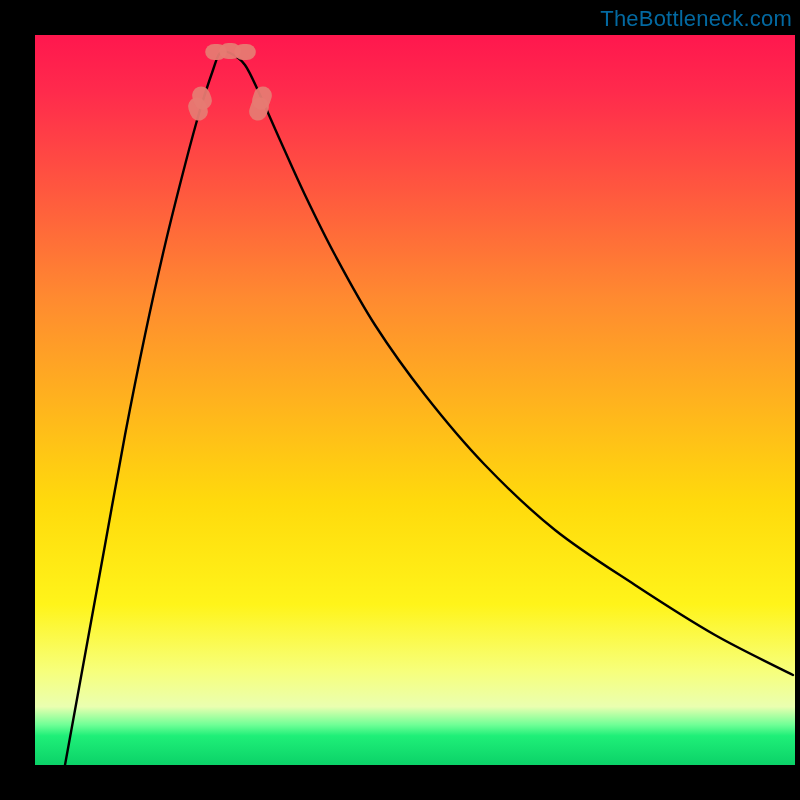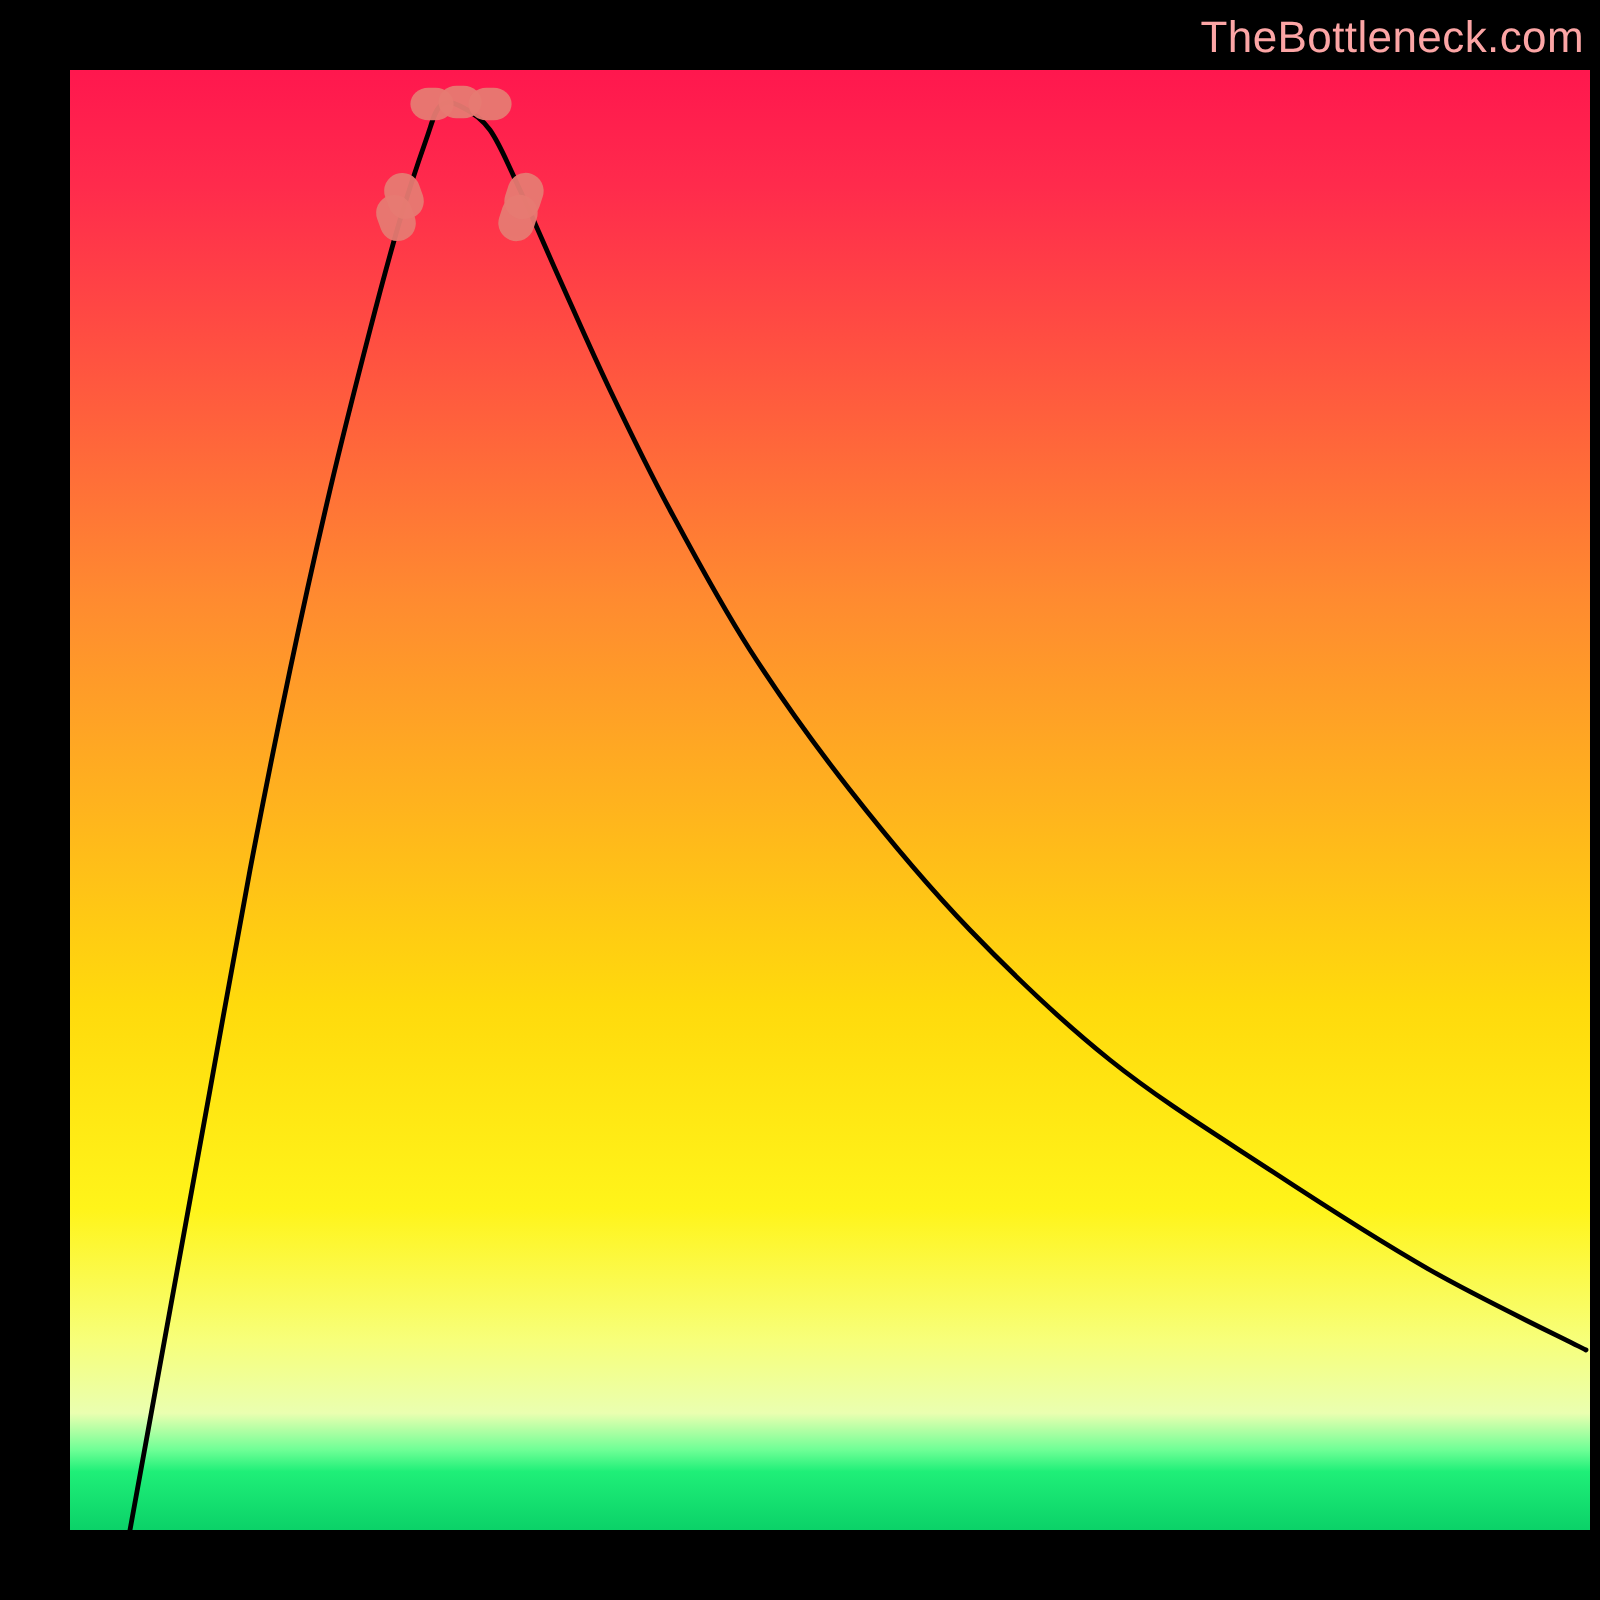--- a/index.html
+++ b/index.html
@@ -38,21 +38,21 @@
       #eaffb0 92%,
       #6fff96 94.5%,
       #1fef78 96%,
       #0bd268 100%
     );
   }
   .watermark {
     position: absolute;
     top: 6px;
     right: 8px;
-    color: #fca5a5;
+    color: #0369a1;
     font-size: 22px;
     letter-spacing: 0.2px;
     font-weight: 500;
     user-select: none;
   }
   svg.curve {
     position: absolute;
     left: 0;
     top: 0;
     width: 760px;

